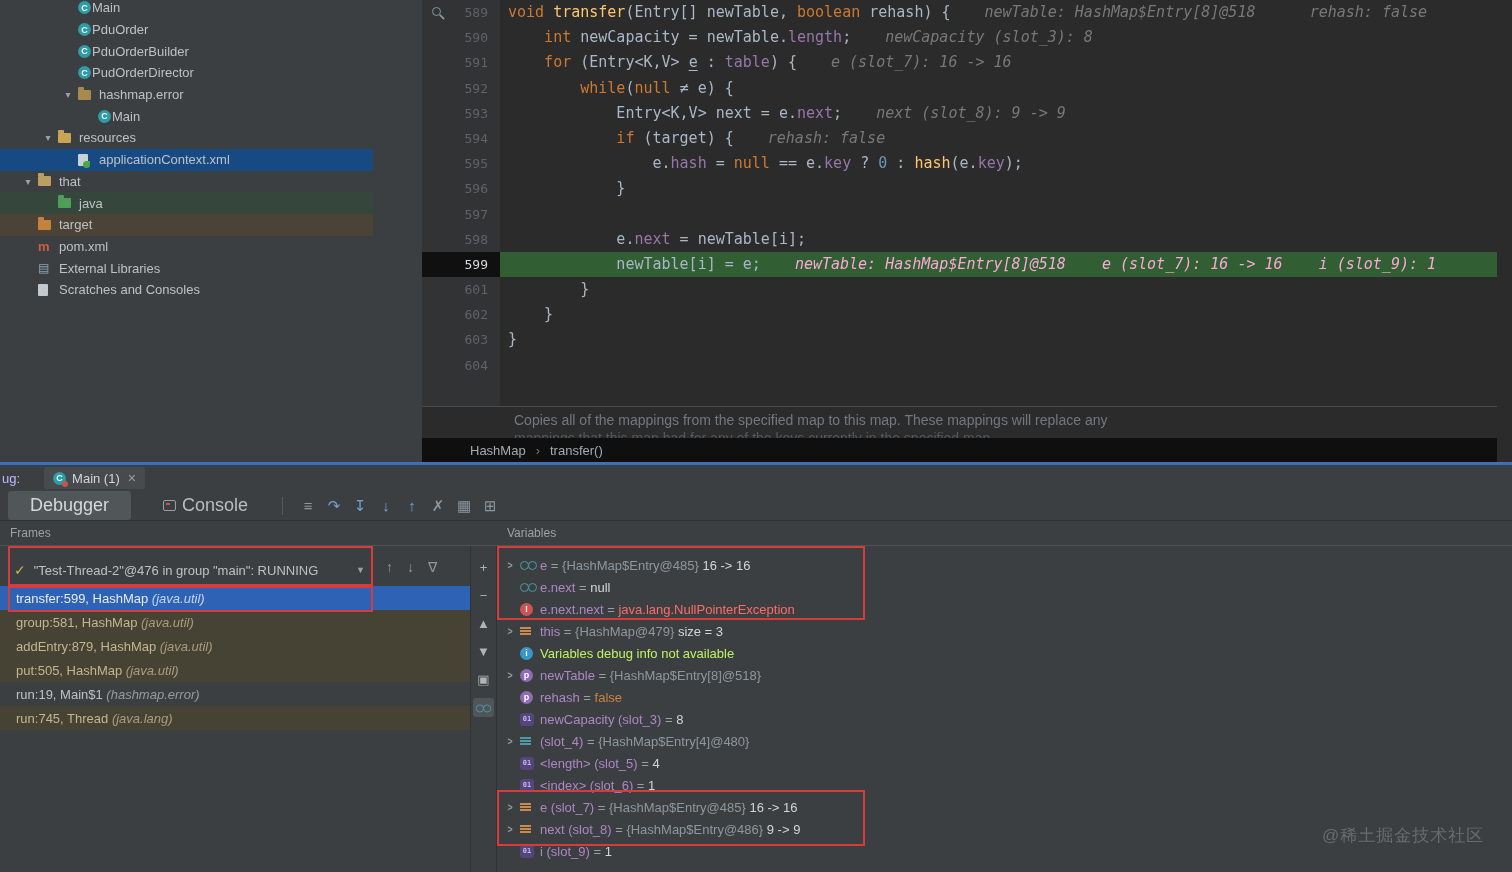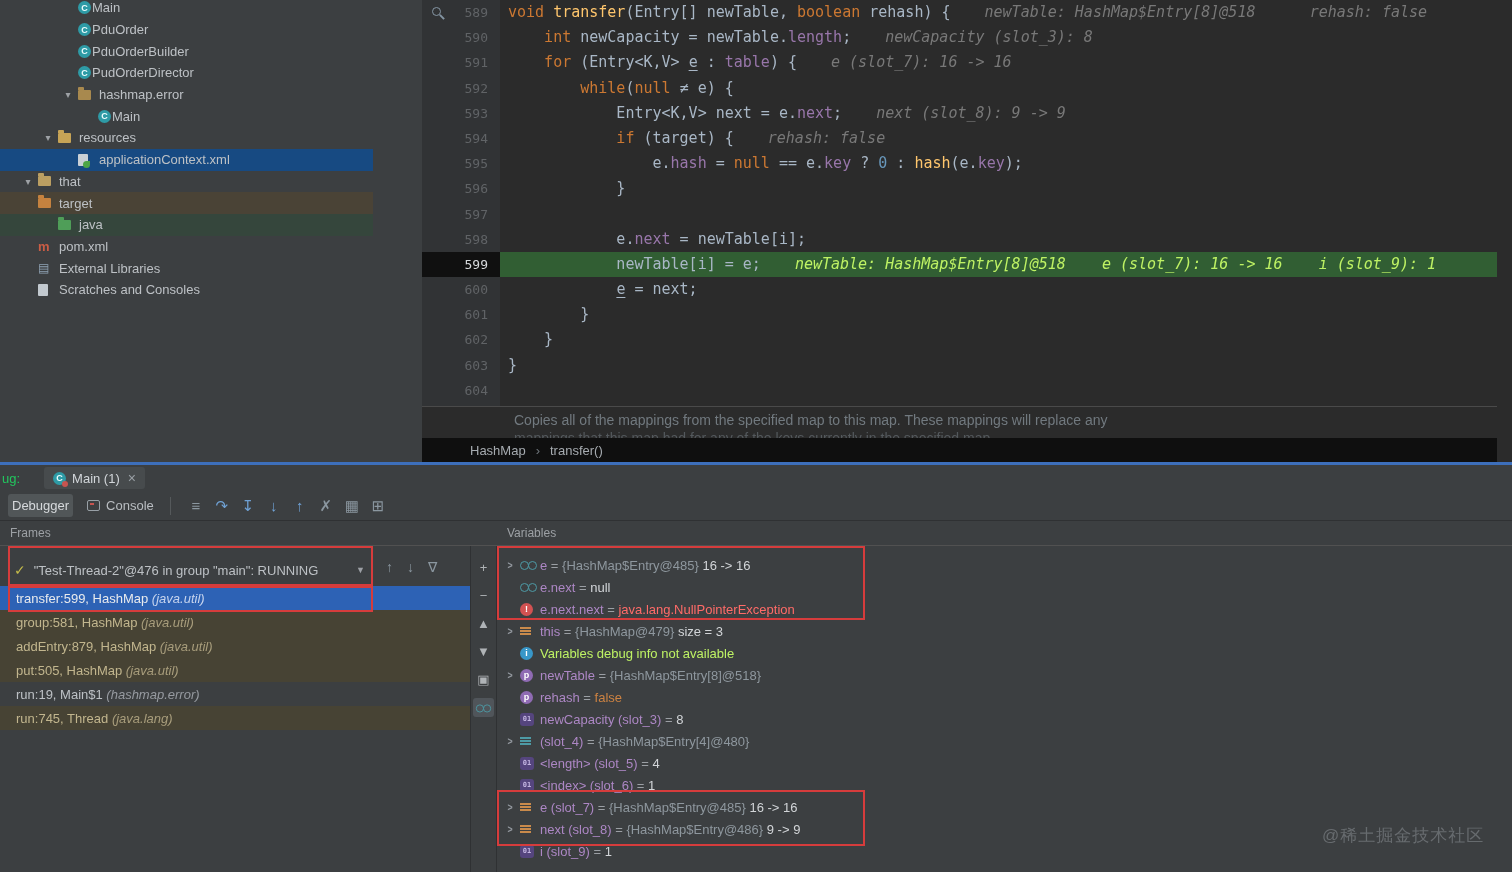--- a/index.html
+++ b/index.html
@@ -45,41 +45,41 @@
   .code-text{font:15px/25.2px "DejaVu Sans Mono",monospace;white-space:pre;padding-left:8px;color:#a9b7c6}
   .c-kw{color:#cc7832}
   .c-fn{color:#ffc66d}
   .c-fni{color:#ffc66d;font-style:italic}
   .c-fd{color:#9876aa}
   .c-n{color:#6897bb}
   .c-d{color:#a9b7c6}
   .c-ul{color:#a9b7c6;text-decoration:underline;text-underline-offset:3px}
   .code-row.exec .code-text{color:#e0e3e6}
   .hint{color:#787878;font-style:italic;margin-left:34px}
-  .hint.hx{color:#bef264}
+  .hint.hx{color:#f9a8d4}
   .doc-sep{position:absolute;left:0;right:0;top:406px;height:1px;background:#4a4a4a}
   .doc1{position:absolute;left:92px;top:412px;font-size:14px;color:#71797f;white-space:nowrap}
   .doc2{position:absolute;left:92px;top:430px;font-size:14px;color:#54595d;white-space:nowrap}
   .breadcrumbs{position:absolute;left:0;right:0;top:438px;height:24px;background:#0f0f0f;
                display:flex;align-items:center;padding-left:48px;gap:10px;font-size:13px;color:#a6abb0}
   .bc-sep{color:#6f767c}
 
   
   .debug{position:absolute;left:0;top:462px;right:0;bottom:0;background:#3c3f41}
   .focus-line{position:absolute;left:0;right:0;top:0;height:3px;background:#3d6fbb}
   .dbg-header{position:absolute;left:0;right:0;top:3px;height:26px;display:flex;align-items:center}
-  .dbg-label{color:#22c55e;font-size:13px;margin-left:2px}
+  .dbg-label{color:#c4b5fd;font-size:13px;margin-left:2px}
   .session-tab{display:inline-flex;align-items:center;gap:6px;height:22px;padding:0 9px;margin-left:24px;
                background:#474b4d;border-radius:3px;color:#d2d6da;font-size:13px}
   .sess-ic{width:13px;height:13px;border-radius:50%;background:#2e9ba6;color:#eafcfd;font-size:9px;font-weight:bold;
            display:inline-flex;align-items:center;justify-content:center;position:relative}
   .sess-ic::after{content:"";position:absolute;right:-2px;bottom:-2px;width:6px;height:6px;border-radius:50%;background:#c75450}
   .tab-x{color:#9aa0a6;font-size:14px;margin-left:2px}
   .dbg-toolbar{position:absolute;left:0;right:0;top:29px;height:30px;display:flex;align-items:center;border-bottom:1px solid #2f3133}
-  .vt{display:inline-flex;align-items:center;gap:6px;color:#b9bdc1;font-size:13px;padding:4px 4px;border-radius:3px}
+  .vt{display:inline-flex;align-items:center;gap:6px;color:#b9bdc1;font-size:18px;padding:4px 22px;border-radius:3px}
   .vt-sel{background:#515658;color:#d6d9dc;margin-left:8px}
   .vt:not(.vt-sel){margin-left:10px}
   .console-ic{display:inline-block;width:13px;height:11px;border:1px solid #98a0a6;border-radius:2px;position:relative}
   .console-ic::before{content:"";position:absolute;left:2px;top:2px;width:4px;height:2px;background:#c75450}
   .tb-sep{width:1px;height:18px;background:#55595b;margin:0 12px}
   .tb-icons{display:flex;align-items:center}
   .tb-ic{width:26px;height:24px;display:inline-flex;align-items:center;justify-content:center;
          color:#8b97a0;font-size:15px}
   .tb-ic.blue{color:#6fa1d4}
   .dbg-content{position:absolute;left:0;right:0;top:59px;bottom:0}
@@ -205,35 +205,35 @@
           <span class="tree-label">applicationContext.xml</span>
         </div>
         <div class="tree-row">
           <span style="flex: 0 0 18px;"></span>
           <span class="tree-chev">▾</span>
           <span class="ticon">
             <span class="folder"></span>
           </span>
           <span class="tree-label">that</span>
         </div>
+        <div class="tree-row tint-green">
+          <span style="flex: 0 0 38px;"></span>
+          <span class="tree-chev"></span>
+          <span class="ticon">
+            <span class="folder green"></span>
+          </span>
+          <span class="tree-label">java</span>
+        </div>
         <div class="tree-row tint-orange">
           <span style="flex: 0 0 18px;"></span>
           <span class="tree-chev"></span>
           <span class="ticon">
             <span class="folder orange"></span>
           </span>
           <span class="tree-label">target</span>
-        </div>
-        <div class="tree-row tint-green">
-          <span style="flex: 0 0 38px;"></span>
-          <span class="tree-chev"></span>
-          <span class="ticon">
-            <span class="folder green"></span>
-          </span>
-          <span class="tree-label">java</span>
         </div>
         <div class="tree-row">
           <span style="flex: 0 0 18px;"></span>
           <span class="tree-chev"></span>
           <span class="ticon ic-maven">m</span>
           <span class="tree-label">pom.xml</span>
         </div>
         <div class="tree-row">
           <span style="flex: 0 0 18px;"></span>
           <span class="tree-chev"></span>
@@ -289,24 +289,20 @@
         <div class="code-row">
           <div class="gutter-cell"><span>597</span></div>
         </div>
         <div class="code-row">
           <div class="gutter-cell"><span>598</span></div>
           <pre class="code-text"><span class="c-d">            e.</span><span class="c-fd">next</span><span class="c-d"> = newTable[i];</span></pre>
         </div>
         <div class="code-row exec">
           <div class="gutter-cell"><span>599</span></div>
           <pre class="code-text"><span class="c-d">            newTable[i] = e;</span><span class="hint hx">newTable: HashMap$Entry[8]@518    e (slot_7): 16 -&gt; 16    i (slot_9): 1</span></pre>
-        </div>
-        <div class="code-row">
-          <div class="gutter-cell"><span>600</span></div>
-          <pre class="code-text"><span class="c-d">            </span><span class="c-ul">e</span><span class="c-d"> = next;</span></pre>
         </div>
         <div class="code-row">
           <div class="gutter-cell"><span>601</span></div>
           <pre class="code-text"><span class="c-d">        }</span></pre>
         </div>
         <div class="code-row">
           <div class="gutter-cell"><span>602</span></div>
           <pre class="code-text"><span class="c-d">    }</span></pre>
         </div>
         <div class="code-row">

